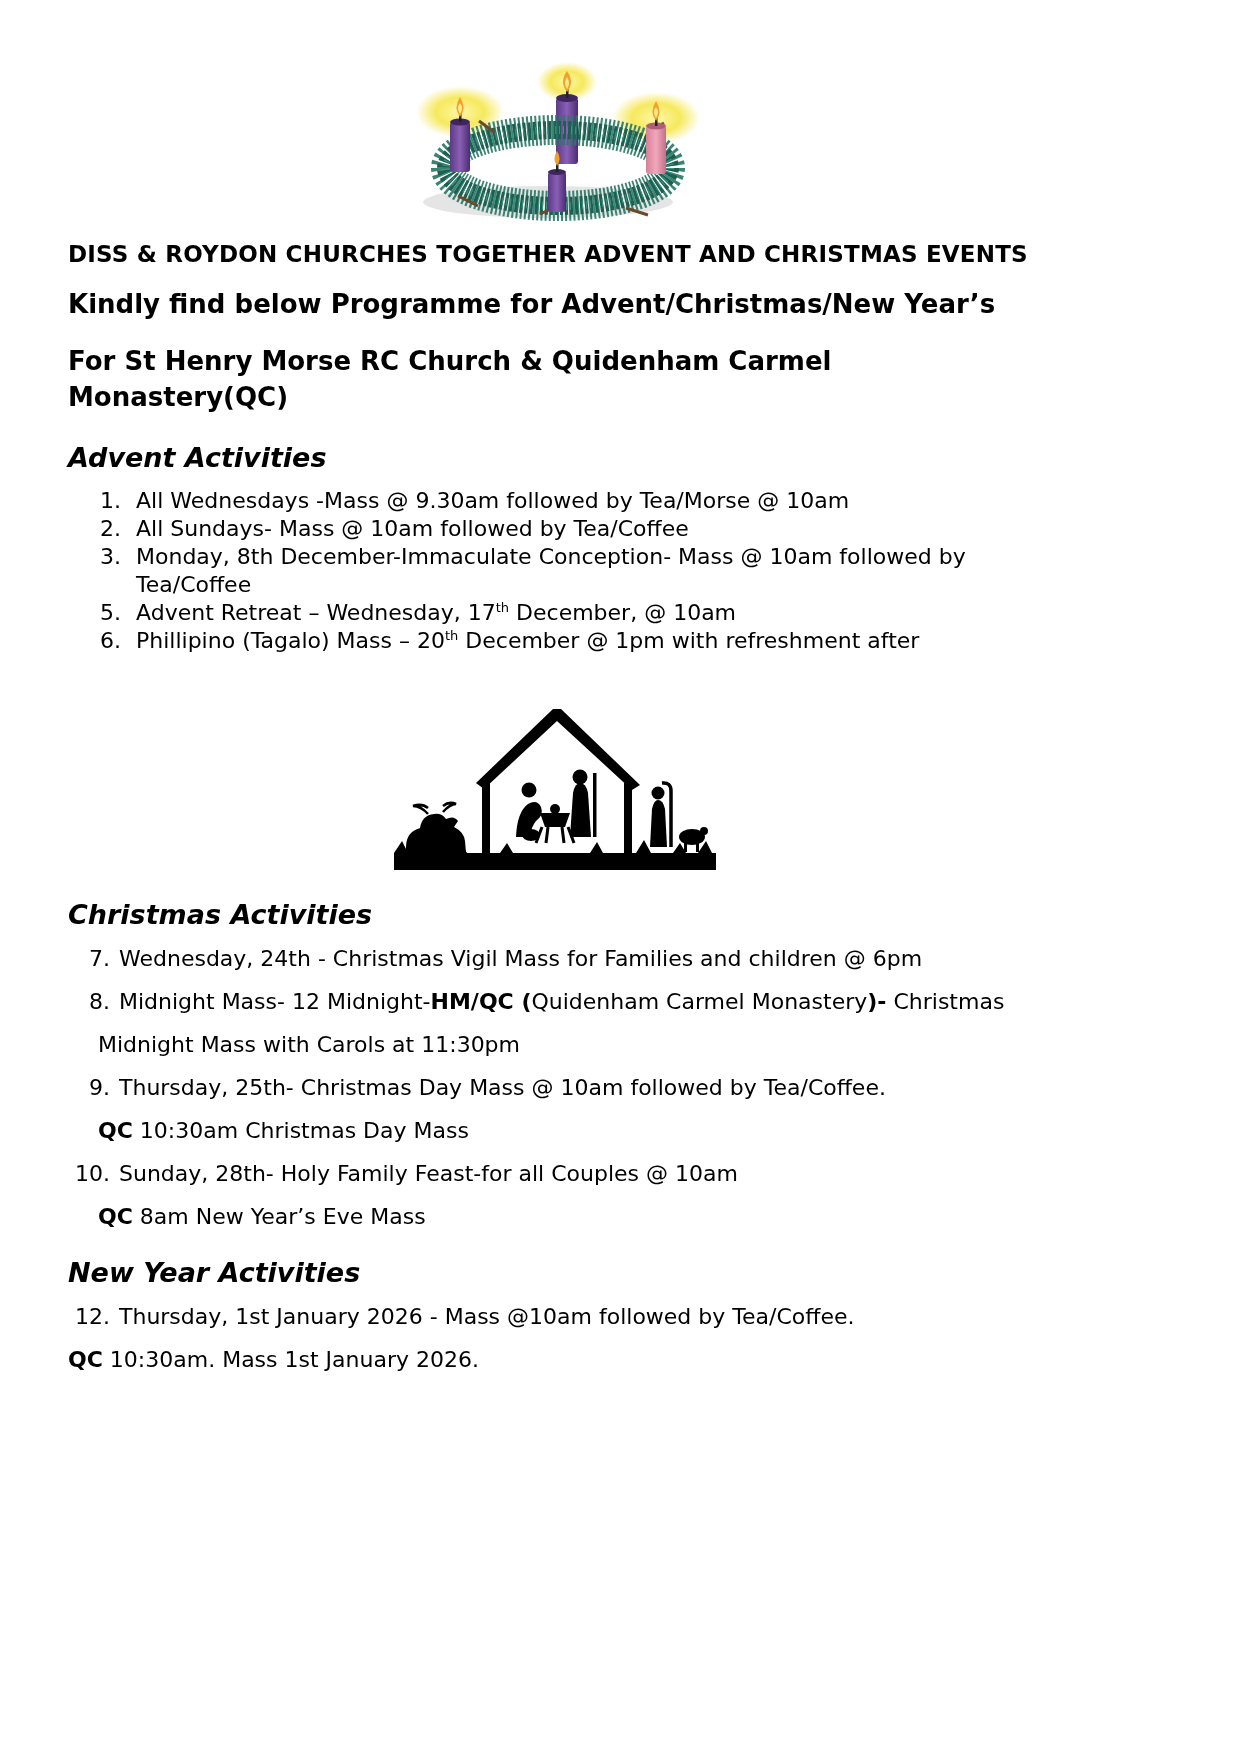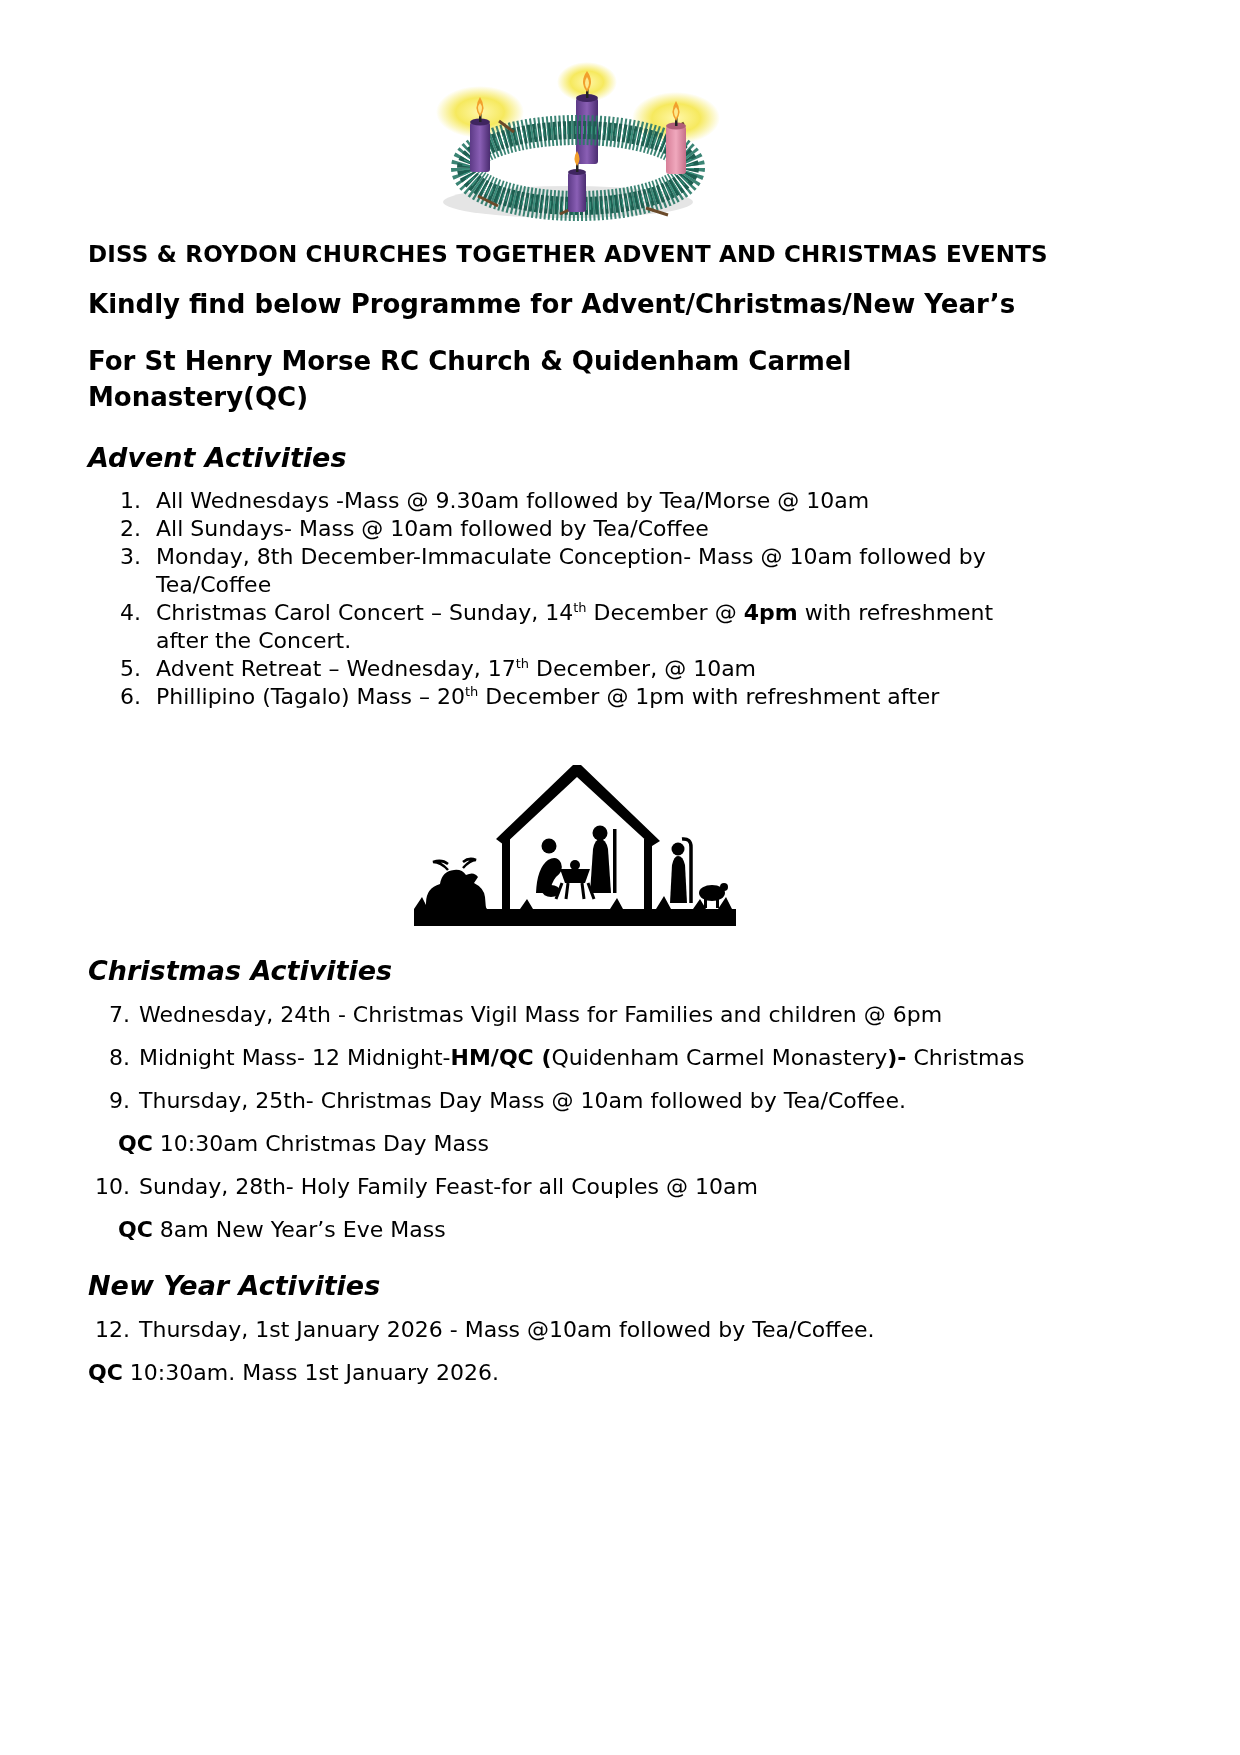--- a/index.html
+++ b/index.html
@@ -4,21 +4,21 @@
 <style>
   * { margin:0; padding:0; box-sizing:border-box; }
   html,body { background:#ffffff; }
   body {
     width:1240px; height:1755px;
     color:#000;
     font-family:"DejaVu Sans","Liberation Sans",sans-serif;
     font-size:22px;
     overflow:hidden;
   }
-  .content { padding:0 70px 0 88px; }
+  .content { padding:0 70px 0 68px; }
 
   .wreath-wrap  { width:330px; height:165px; margin:60px 0 0 330px; }
   .nativity-wrap{ width:330px; height:180px; margin:38px 0 0 322px; }
 
   .title     { font-size:23px; font-weight:bold; margin-top:16px; letter-spacing:.2px; }
   .programme { font-size:26px; font-weight:bold; margin-top:22px; }
   .for-line  { font-size:26px; font-weight:bold; margin-top:24px; line-height:1.4; }
   .section   { font-size:27px; font-weight:bold; margin-top:26px;font-style:italic; }
 
   .advent-list { margin-top:14px; max-width:945px; }
@@ -108,21 +108,20 @@
     <span>For St Henry Morse RC Church &amp; Quidenham Carmel</span><br>
     <span>Monastery(QC)</span>
   </p>
 
   <h2 class="section">Advent Activities</h2>
 
   <div class="advent-list">
     <p class="advent-item"><span class="num">1.</span><span>All Wednesdays -Mass @ 9.30am followed by Tea/Morse @ 10am</span></p>
     <p class="advent-item"><span class="num">2.</span><span>All Sundays- Mass @ 10am followed by Tea/Coffee</span></p>
     <p class="advent-item"><span class="num">3.</span><span>Monday, 8th December-Immaculate Conception- Mass @ 10am followed by Tea/Coffee</span></p>
-    <p class="advent-item"><span class="num">4.</span><span>Christmas Carol Concert – Sunday, 14</span><sup>th</sup><span> December @ </span><span class="b">4pm</span><span> with refreshment after the Concert.</span></p>
     <p class="advent-item"><span class="num">5.</span><span>Advent Retreat – Wednesday, 17</span><sup>th</sup><span> December, @ 10am</span></p>
     <p class="advent-item"><span class="num">6.</span><span>Phillipino (Tagalo) Mass – 20</span><sup>th</sup><span> December @ 1pm with refreshment after</span></p>
   </div>
 
   <div class="nativity-wrap">
     <svg viewBox="0 0 330 180" width="330" height="180" fill="#000">
 
       <rect x="4" y="160" width="322" height="17"></rect>
       <path d="M4,160 l8,-12 6,12 z M30,160 l8,-14 6,14 z M62,160 l8,-11 7,11 z M110,160 l7,-10 6,10 z M200,160 l7,-11 6,11 z M246,160 l8,-13 7,13 z M283,160 l7,-10 6,10 z M308,160 l8,-12 6,12 z"></path>
 
@@ -155,20 +154,21 @@
       <rect x="294" y="150" width="3" height="9"></rect>
       <rect x="306" y="150" width="3" height="9"></rect>
     </svg>
   </div>
 
   <h2 class="section">Christmas Activities</h2>
 
   <p class="c-item"><span class="c-num">7.</span><span>Wednesday, 24th - Christmas Vigil Mass for Families and children @ 6pm</span></p>
 
   <p class="c-item nowrap"><span class="c-num">8.</span><span>Midnight Mass- 12 Midnight-</span><span class="b">HM/QC (</span><span>Quidenham Carmel Monastery</span><span class="b">)-</span><span> Christmas</span></p>
+  <p class="c-item c-sub">Midnight Mass with Carols at 11:30pm</p>
 
   <p class="c-item"><span class="c-num">9.</span><span>Thursday, 25th- Christmas Day Mass @ 10am followed by Tea/Coffee.</span></p>
   <p class="c-item c-sub"><span class="b">QC</span> <span>10:30am Christmas Day Mass</span></p>
 
   <p class="c-item"><span class="c-num">10.</span><span>Sunday, 28th- Holy Family Feast-for all Couples @ 10am</span></p>
 
   <p class="c-item c-sub"><span class="b">QC</span> <span>8am New Year’s Eve Mass</span></p>
 
   <h2 class="section">New Year Activities</h2>
 

